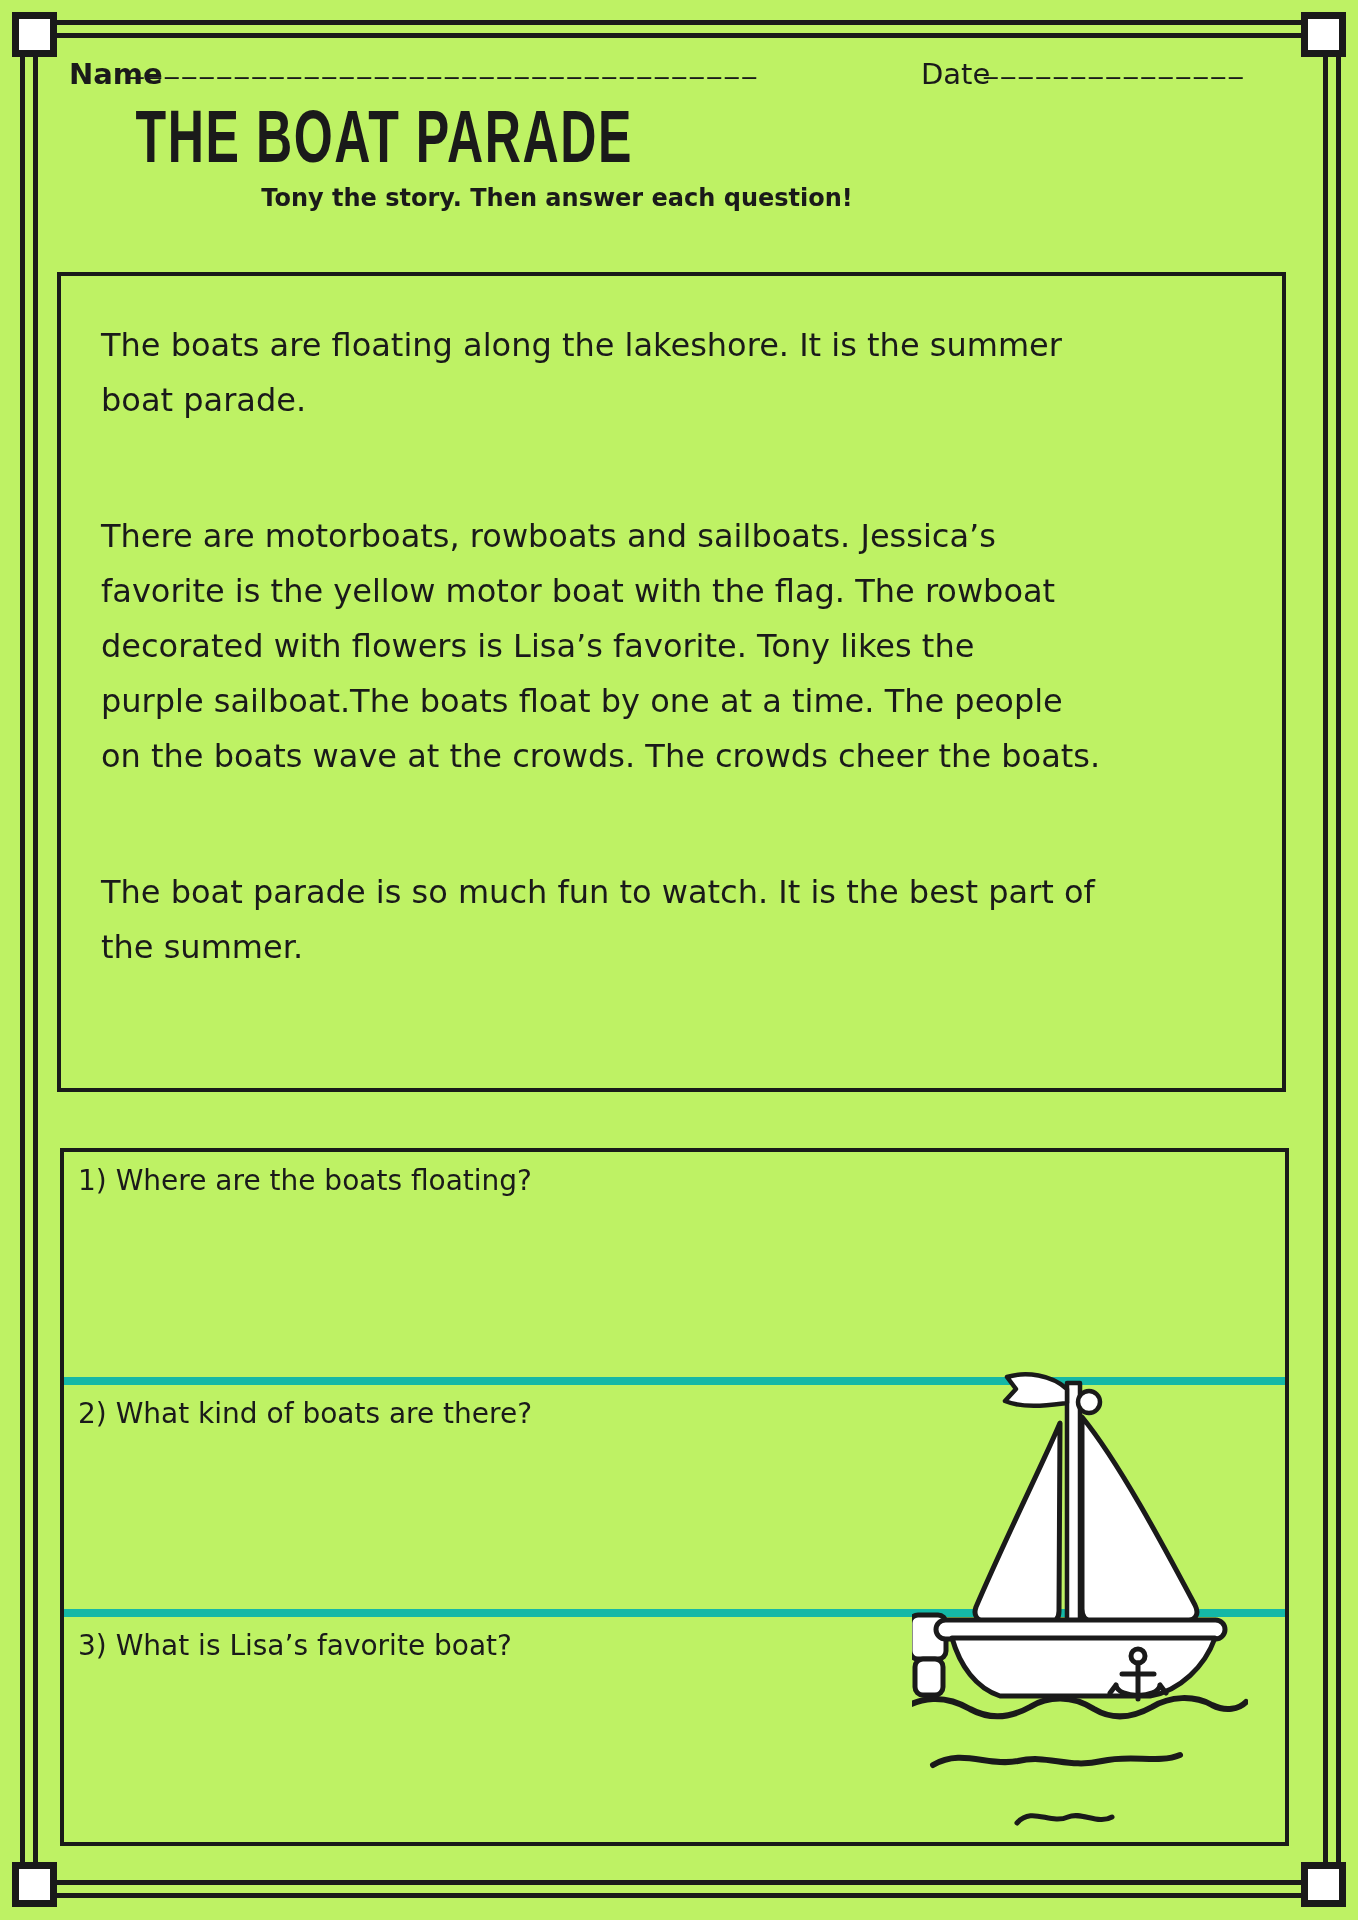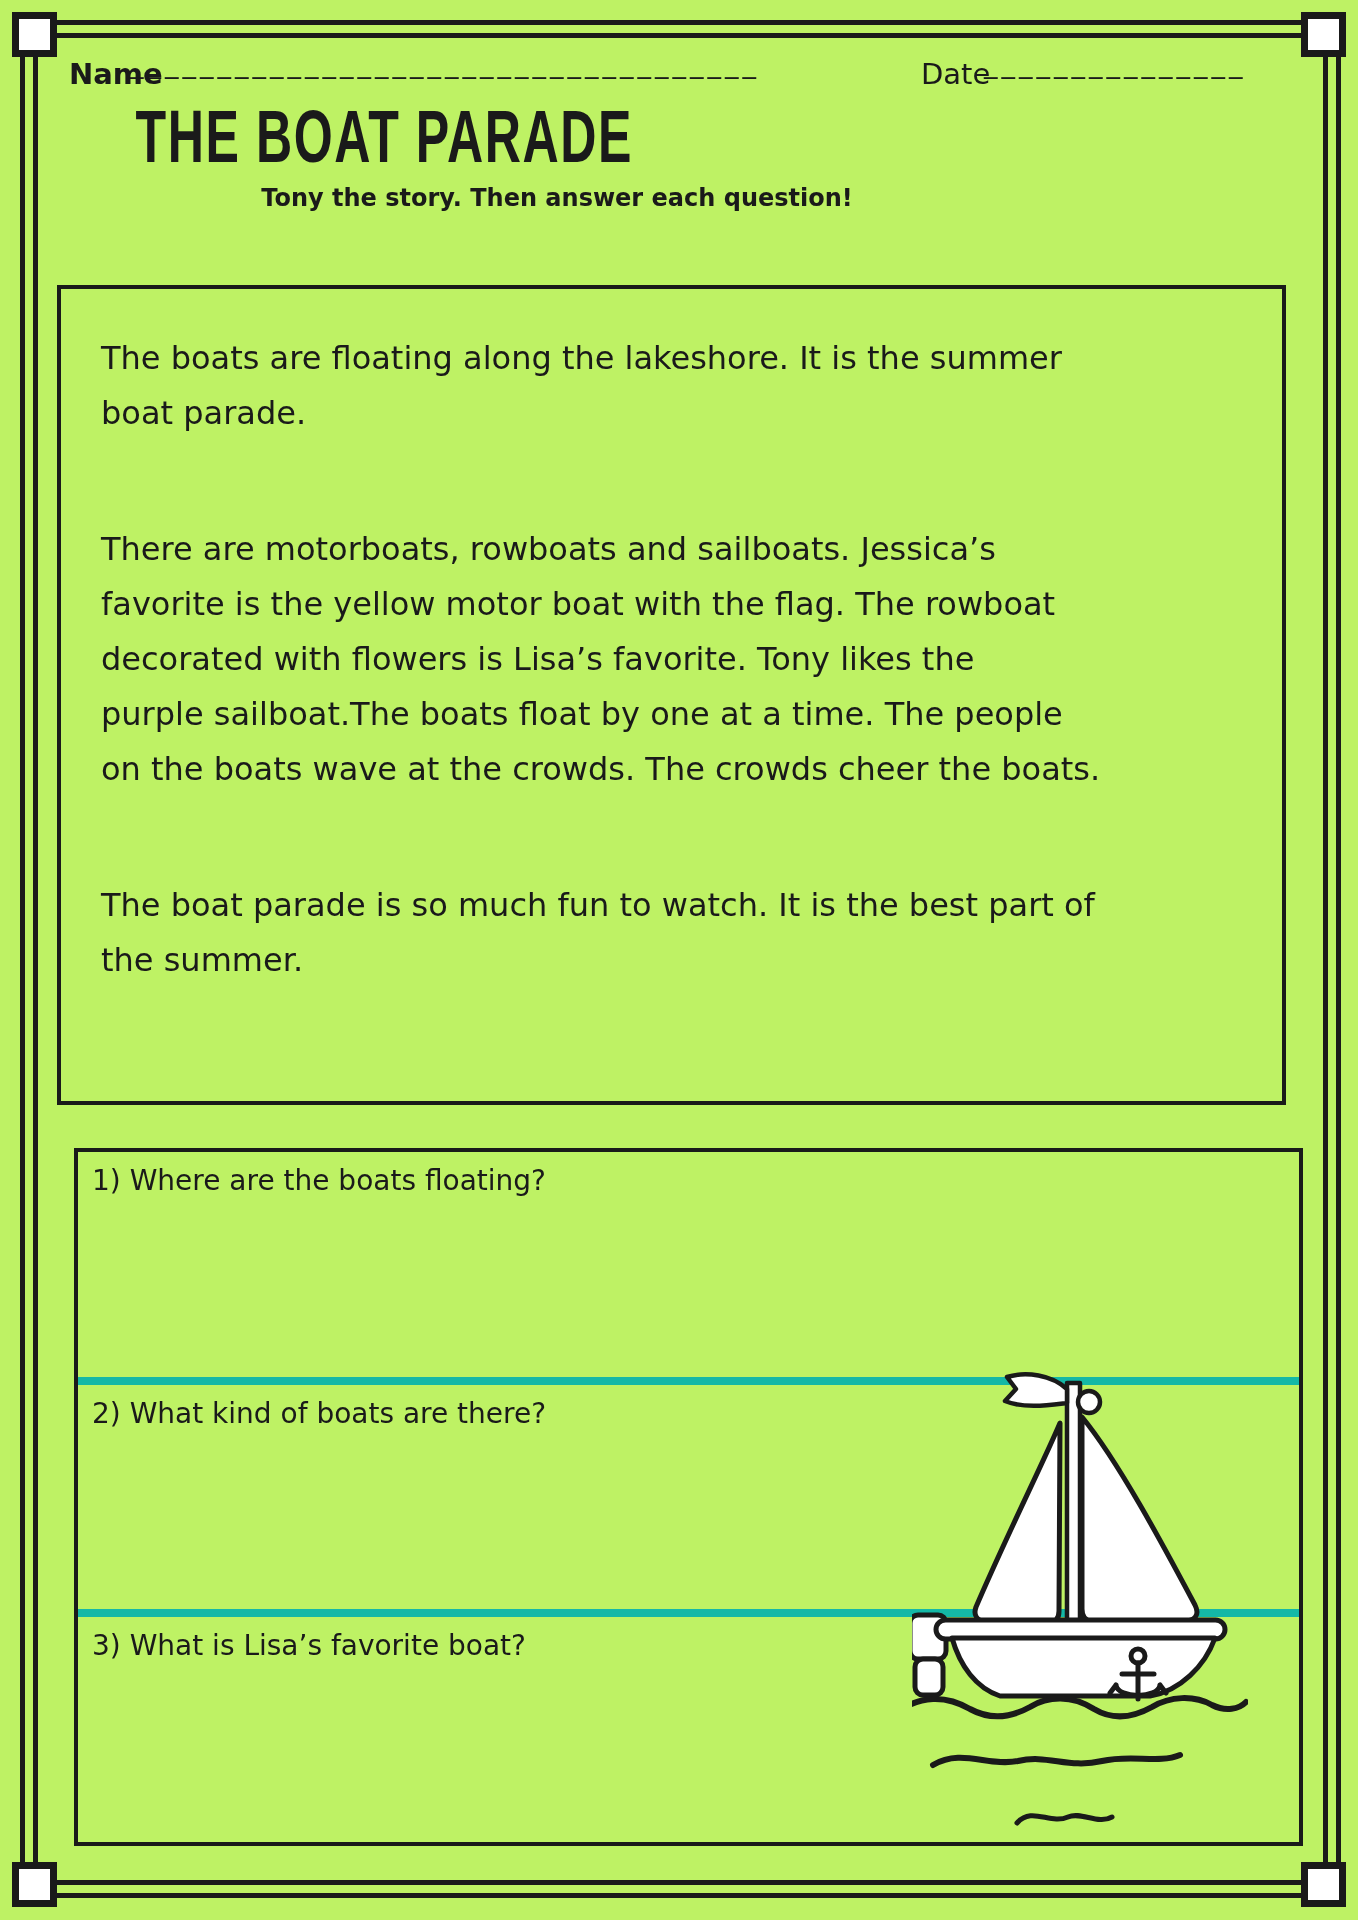--- a/index.html
+++ b/index.html
@@ -30,28 +30,28 @@
 
   
   .title-wrap  { position:absolute; left:57px; top:98px; width:1000px; text-align:left; }
   .title-text  { display:inline-block; font-family:"Liberation Sans", sans-serif;
                  font-size:66px; font-weight:800; letter-spacing:2px; white-space:nowrap;
                  transform:scale(0.76,1.12); transform-origin:center; }
   .subtitle    { position:absolute; left:57px; top:184px; width:1000px; text-align:center;
                  font-size:24px; font-weight:700; }
 
   
-  .story-box   { position:absolute; left:57px; top:285px; width:1229px; height:820px;
+  .story-box   { position:absolute; left:57px; top:272px; width:1229px; height:820px;
                  border:4px solid #1a1a1a; box-sizing:border-box; }
   .story-content { position:absolute; left:40px; top:42px; right:30px; }
   .story-para + .story-para { margin-top:81px; }
   .story-line  { font-size:32px; line-height:55px; white-space:nowrap; }
 
   
-  .questions-box { position:absolute; left:74px; top:1148px; width:1229px; height:698px;
+  .questions-box { position:absolute; left:60px; top:1148px; width:1229px; height:698px;
                    border:4px solid #1a1a1a; box-sizing:border-box;
                    display:flex; flex-direction:column; }
   .question-row  { flex:1 1 0; position:relative; }
   .question-row + .question-row { border-top:8px solid #14b8a6; }
   .question-label { position:absolute; left:14px; top:12px; font-size:28px; }
 
   
   .boat { position:absolute; left:912px; top:1365px; width:336px; height:470px; }
 </style>
 </head>

